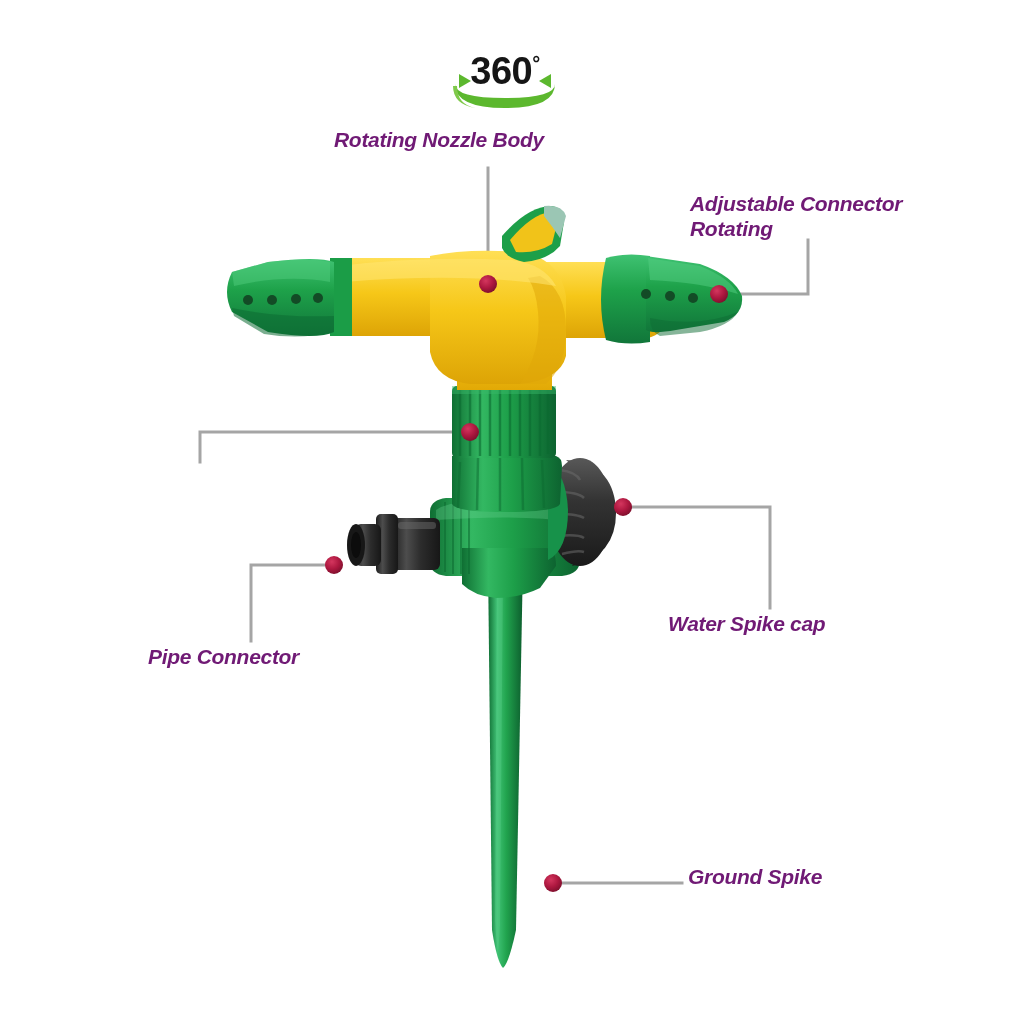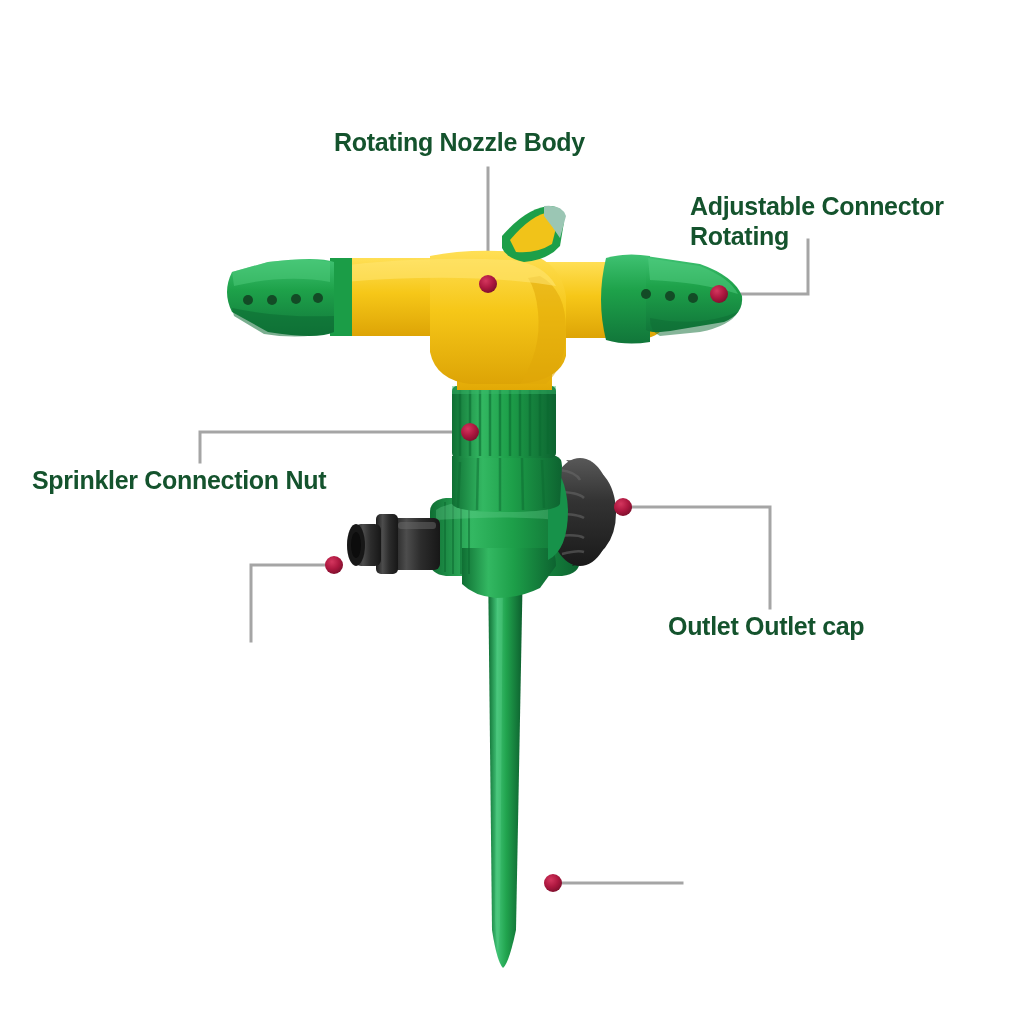--- a/index.html
+++ b/index.html
@@ -19,27 +19,28 @@
   }
   #figure-svg {
     position: absolute;
     left: 0;
     top: 0;
     width: 1010px;
     height: 1010px;
   }
   .callout-label {
     position: absolute;
-    color: #14532d;
+    color: #701a75;
     font-family: "Liberation Sans", sans-serif;
     font-weight: bold;
-    font-size: 25px;
+    font-size: 21px;
     letter-spacing: -0.3px;
     line-height: 1.18;
     white-space: pre;
+    font-style: italic;
   }
   .callout-label.two-line {
     white-space: normal;
     width: 300px;
   }
   #lbl-rotating-nozzle-body { left: 334px; top: 128px; }
   #lbl-adjustable-rotating-sprinkler { left: 690px; top: 192px; width: 290px; }
   #lbl-sprinkler-connection-nut { left: 32px; top: 466px; }
   #lbl-pipe-connector { left: 148px; top: 645px; }
   #lbl-water-outlet-cap { left: 668px; top: 612px; }
@@ -276,24 +277,34 @@
     <g>
       <circle cx="488" cy="284" r="9" fill="url(#gradDot)"></circle>
       <circle cx="719" cy="294" r="9" fill="url(#gradDot)"></circle>
       <circle cx="470" cy="432" r="9" fill="url(#gradDot)"></circle>
       <circle cx="334" cy="565" r="9" fill="url(#gradDot)"></circle>
       <circle cx="623" cy="507" r="9" fill="url(#gradDot)"></circle>
       <circle cx="553" cy="883" r="9" fill="url(#gradDot)"></circle>
     </g>
   </svg>
 
+  <div id="badge-360">
+    <svg class="badge-ring" viewBox="0 0 120 46">
+      <path d="M10,20 Q10,44 60,44 Q110,44 110,20 Q110,34 60,34 Q10,34 10,20 Z" fill="#5cb82e"></path>
+      <path d="M8,22 Q8,40 30,44 Q12,40 12,22 Z" fill="#7fc94a"></path>
+      <path d="M14,10 L26,17 L14,24 Z" fill="#5cb82e"></path>
+      <path d="M106,10 L94,17 L106,24 Z" fill="#5cb82e"></path>
+    </svg>
+    <div class="badge-text"><span>360</span><span class="deg">°</span></div>
+  </div>
 
   <div class="callout-label" id="lbl-rotating-nozzle-body">Rotating Nozzle Body</div>
 
   <div class="callout-label two-line" id="lbl-adjustable-rotating-sprinkler"><span>Adjustable Connector</span><br><span>Rotating</span></div>
 
-  <div class="callout-label" id="lbl-sprinkler-connection-nut">Sprinkler Connection Nut</div>
-
-
-  <div class="callout-label" id="lbl-water-outlet-cap">Outlet Outlet cap</div>
-
+
+  <div class="callout-label" id="lbl-pipe-connector">Pipe Connector</div>
+
+  <div class="callout-label" id="lbl-water-outlet-cap">Water Spike cap</div>
+
+  <div class="callout-label" id="lbl-ground-spike">Ground Spike</div>
 
 </div>
 
 </body></html>

